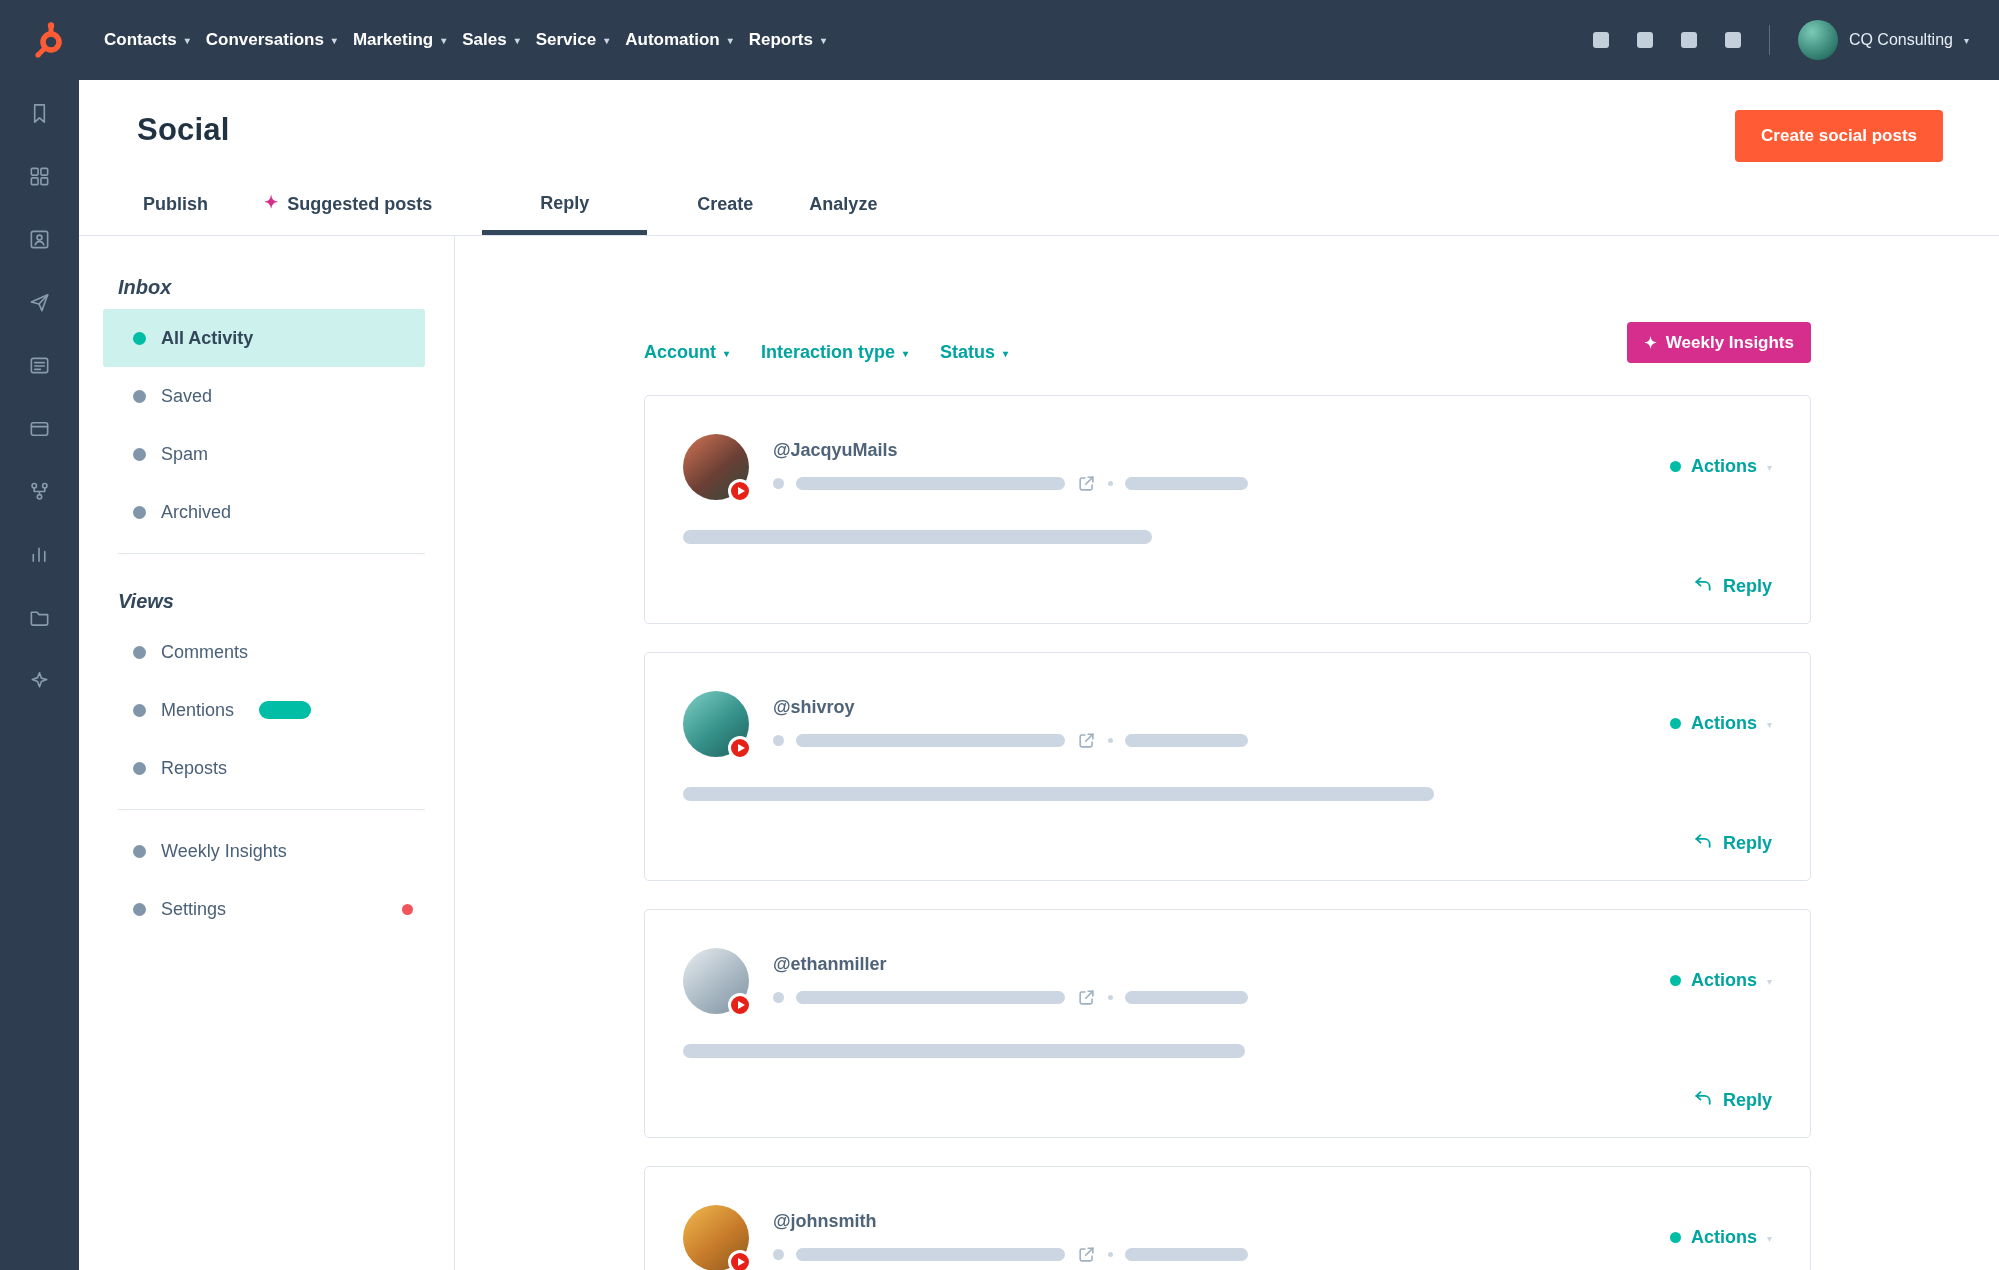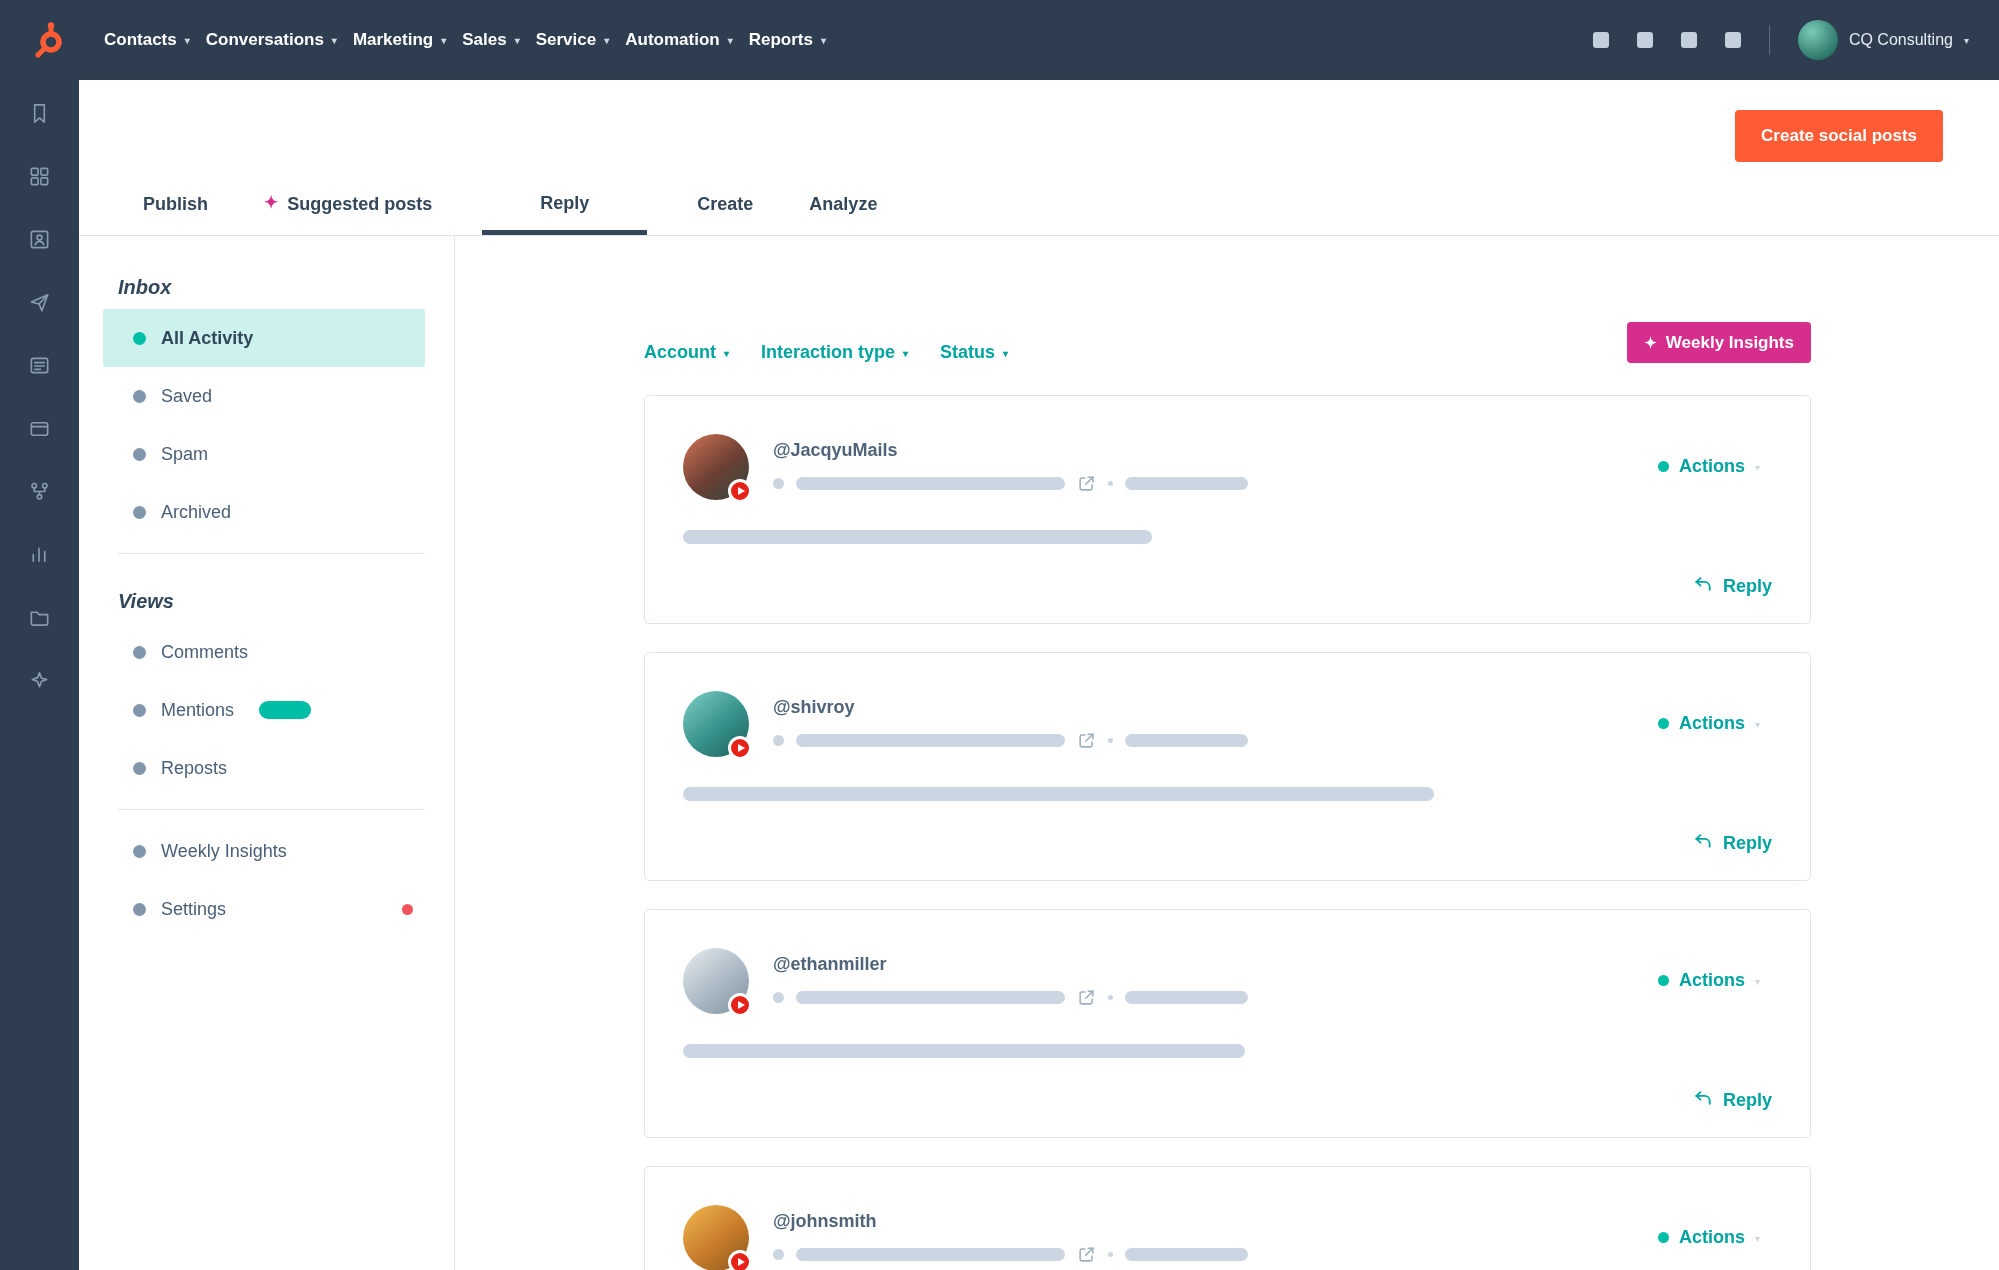--- a/index.html
+++ b/index.html
@@ -94,21 +94,21 @@
   .skel.b1 { width:269px; }
   .skel.b2 { width:123px; }
   .body-bar { height:14px; border-radius:7px; background:#cbd6e2; margin-top:30px; }
   .post-card:nth-of-type(1) .body-bar { width:469px; }
   .post-card:nth-of-type(2) .body-bar { width:751px; }
   .post-card:nth-of-type(3) .body-bar { width:562px; }
   .post-card:nth-of-type(4) .body-bar { width:500px; }
   .ext-link { width:19px; height:19px; cursor:pointer; }
   .ext-link svg { width:19px; height:19px; stroke:#9fb0c1; fill:none; stroke-width:2;
     stroke-linecap:round; stroke-linejoin:round; }
-  .actions { position:absolute; top:60px; right:50px; display:flex; align-items:center; gap:10px;
+  .actions { position:absolute; top:60px; right:38px; display:flex; align-items:center; gap:10px;
     cursor:pointer; }
   .actions .dot { background:#00bda5; width:11px; height:11px; }
   .actions-label { color:#00a4a0; font-size:18px; font-weight:700; }
   .reply-link { position:absolute; right:38px; bottom:24px; display:flex; align-items:center;
     gap:10px; cursor:pointer; color:#00a4a0; font-size:18px; font-weight:700; }
   .reply-arrow svg { width:20px; height:20px; stroke:#00a4a0; fill:none; stroke-width:2.2;
     stroke-linecap:round; stroke-linejoin:round; }
 </style>
 </head>
 <body>
@@ -207,20 +207,21 @@
         <path d="M3.5 6.5h6l2 2.5h9v9a2 2 0 0 1-2 2h-13a2 2 0 0 1-2-2z"></path>
       </svg></div>
   <div class="rail-icon"><svg viewBox="0 0 24 24">
         <path d="M12 4l2 5.5L19.5 11 14 13 12 18.5 10 13 4.5 11 10 9z"></path>
       </svg></div>
 </aside>
 
 <main class="main">
 
   <div class="page-header">
+    <h1 class="page-title">Social</h1>
     <button class="create-btn">Create social posts</button>
     <nav class="tabs">
       <div class="tab">
           <span>Publish</span>
         </div>
       <div class="tab">
         <span class="tab-sparkle">✦</span>
         <span>Suggested posts</span>
       </div>
       <div class="tab active">

